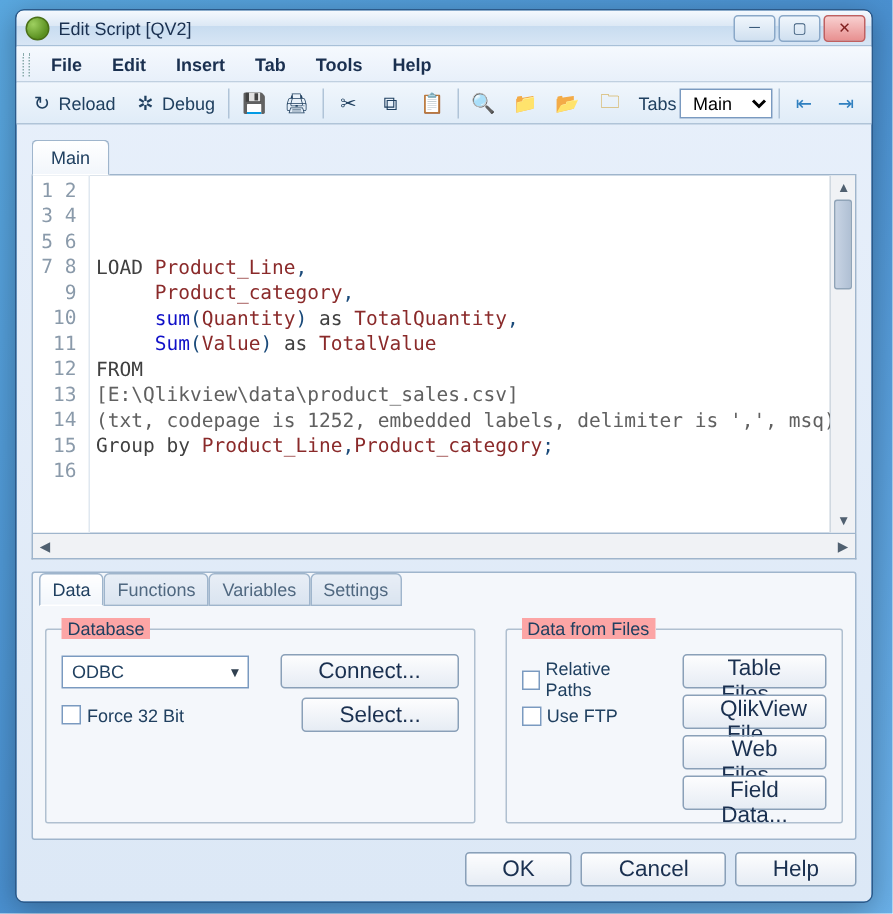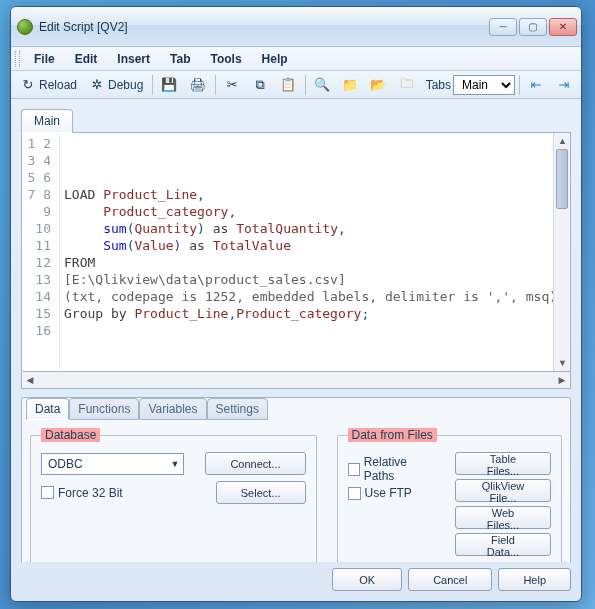--- a/index.html
+++ b/index.html
@@ -16,21 +16,21 @@
     left: 10px; top: 6px;
     width: 572px; height: 596px;
     background: linear-gradient(180deg, #e8f0fb 0%, #dce8f6 100%);
     border: 1px solid #2c5a8a;
     border-radius: 6px;
     box-shadow: 0 4px 20px rgba(0,0,0,0.3);
     display: flex;
     flex-direction: column;
   }
   .titlebar {
-    height: 40px;
+    height: 24px;
     background: linear-gradient(180deg, #f5f9fe 0%, #dce8f5 45%, #c8dcf0 46%, #d8e6f5 100%);
     border-radius: 5px 5px 0 0;
     display: flex;
     align-items: center;
     padding: 0 4px 0 6px;
     border-bottom: 1px solid #a8c0d8;
   }
   .app-icon {
     width: 16px; height: 16px;
     background: radial-gradient(circle at 30% 30%, #9ed060 0%, #5a9020 70%);
@@ -231,21 +231,21 @@
     padding:0 4px 0 6px;
     cursor:pointer;
   }
   .combo-arrow { font-size:9px; color:#304050; }
   .btn {
     min-width: 80px; height: 23px;
     background: linear-gradient(180deg, #fdfdfe 0%, #e6ecf4 100%);
     border: 1px solid #8aa0b8;
     border-radius: 3px;
     cursor: pointer;
-    font-size: 11px;
+    font-size: 15px;
     color: #1a3050;
     padding: 0 24px;
     text-align: center;
   }
   .checkbox-row { display:flex; align-items:center; gap:4px; margin:3px 0; }
   .checkbox-box {
     width:13px; height:13px;
     border:1px solid #7a9ac0;
     background:#fff;
   }

